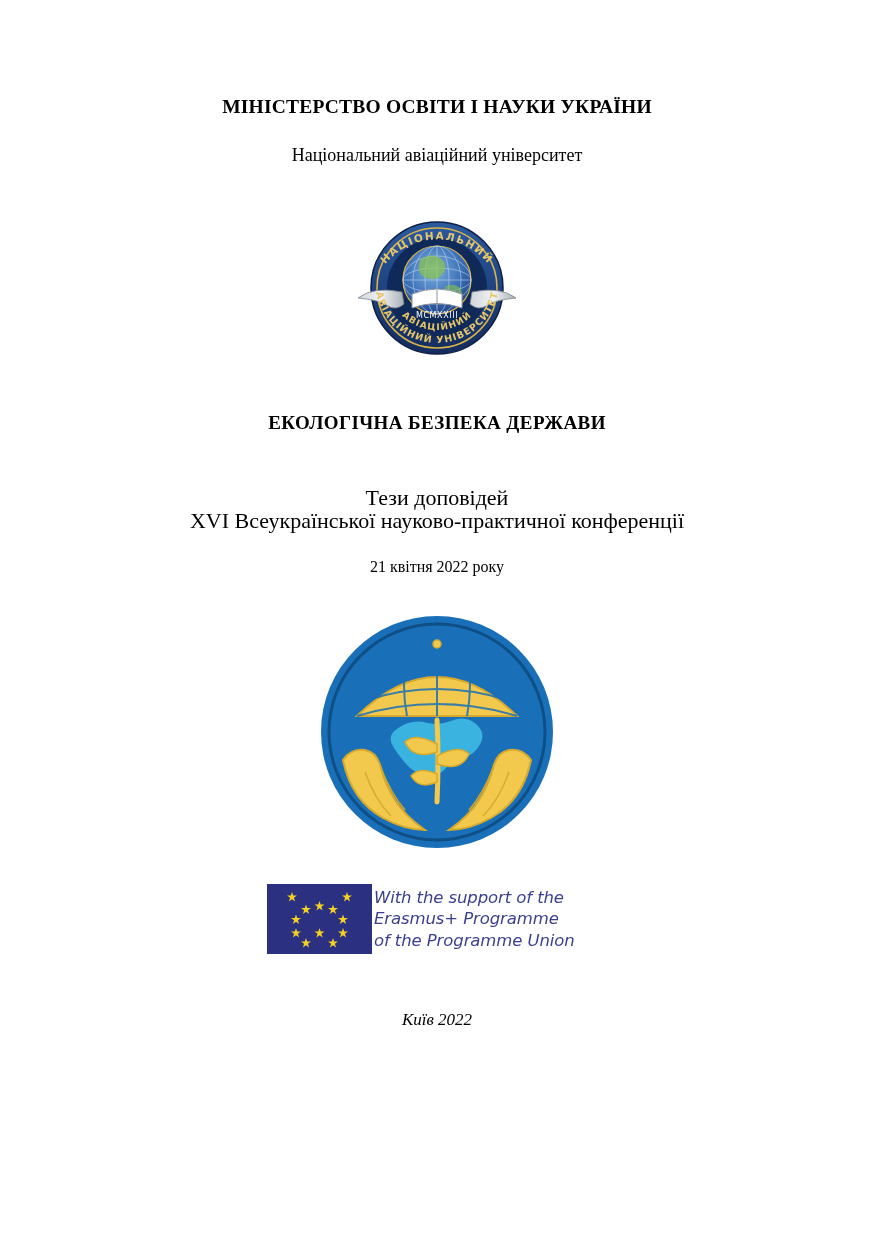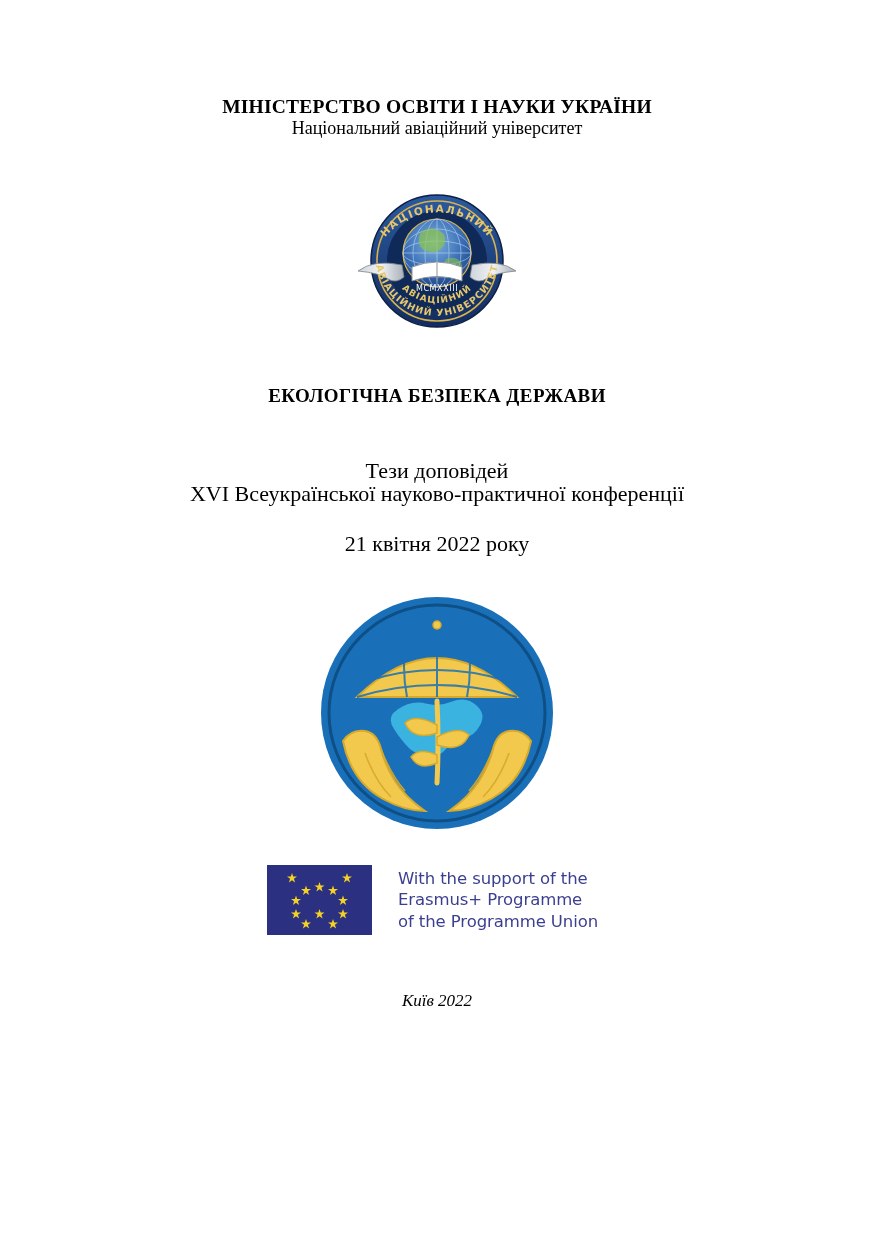--- a/index.html
+++ b/index.html
@@ -25,20 +25,21 @@
     align-items: center;
   }
   .ministry {
     margin-top: 96px;
     font-size: 19.5px;
     font-weight: bold;
     letter-spacing: 0.2px;
     text-align: center;
   }
   .university {
+    margin-top: 27px;
     font-size: 18px;
     text-align: center;
   }
 
   
   .nau-emblem {
     margin-top: 42px;
     width: 190px;
     height: 160px;
     position: relative;
@@ -53,21 +54,21 @@
     text-align: center;
   }
   .subtitle {
     margin-top: 52px;
     font-size: 22px;
     line-height: 23px;
     text-align: center;
   }
   .conf-date {
     margin-top: 26px;
-    font-size: 22px;
+    font-size: 16px;
     text-align: center;
   }
 
   
   .conf-logo {
     margin-top: 36px;
     width: 272px;
     height: 240px;
   }
   .conf-logo svg { display: block; }
@@ -79,27 +80,28 @@
     height: 78px;
     display: flex;
     align-items: center;
   }
   .eu-flag {
     width: 105px;
     height: 70px;
     flex: 0 0 auto;
   }
   .erasmus-text {
-    margin-left: 26px;
+    margin-left: 2px;
     color: #3b3f8f;
     font-family: "DejaVu Sans", sans-serif;
     font-size: 16.5px;
     line-height: 21.5px;
     letter-spacing: -0.1px;
     white-space: nowrap;
+    font-style: italic;
   }
 
   .city-year {
     margin-top: 52px;
     font-size: 17px;
     text-align: center;
     font-style: italic;
   }
 </style>
 </head>

